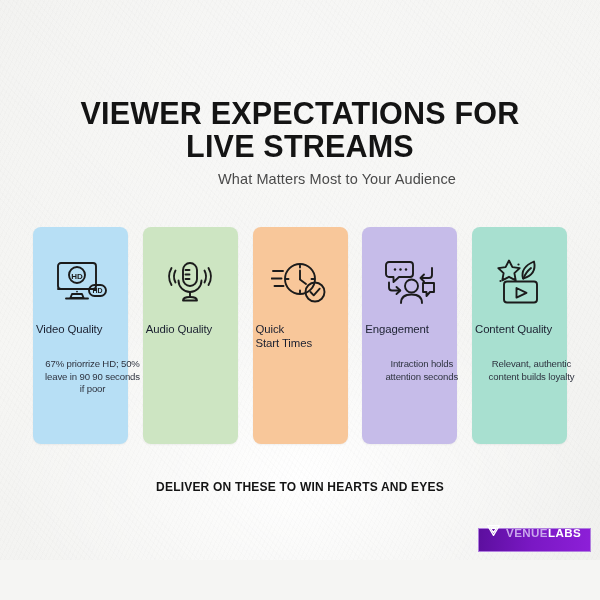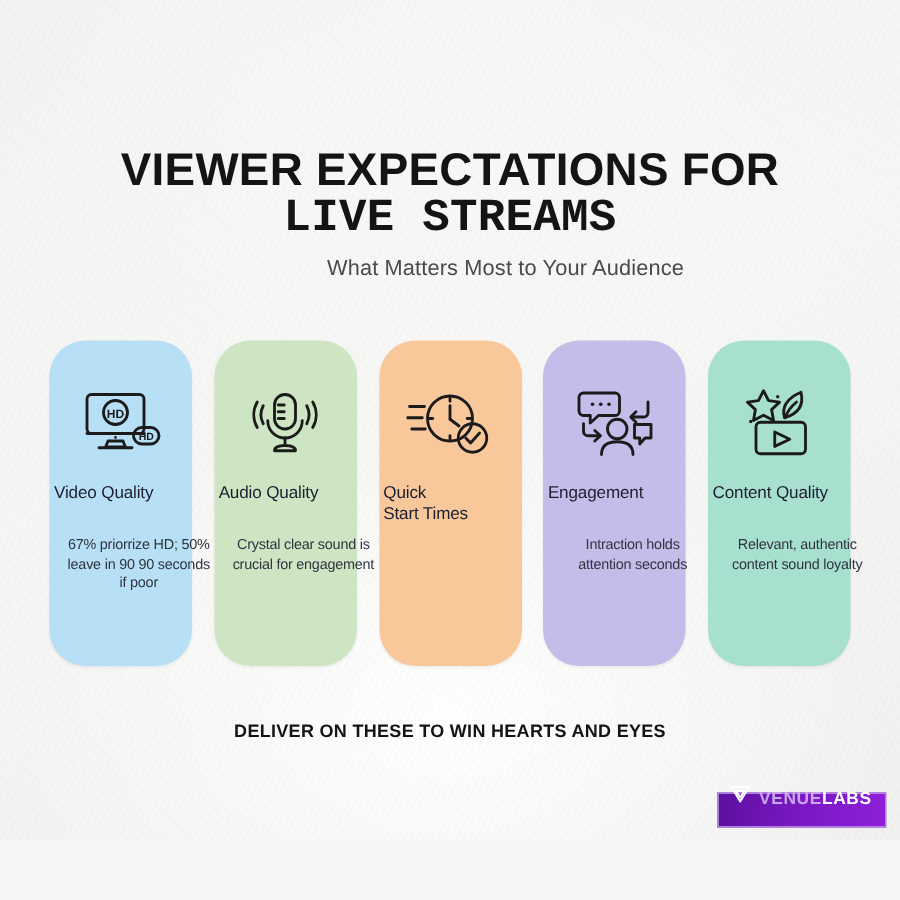--- a/index.html
+++ b/index.html
@@ -39,21 +39,21 @@
     top: 97px;
     left: 0;
     width: 600px;
     text-align: center;
     font-size: 30.5px;
     line-height: 33px;
     font-weight: bold;
     letter-spacing: 0.2px;
     color: #141414;
   }
-  .headline .l2 { display: block; font-family: Liberation Mono, monospace; }
+  .headline .l2 { display: block; }
 
   .subhead {
     position: absolute;
     top: 170px;
     left: 0;
     width: 600px;
     text-align: center;
     font-size: 14.5px;
     line-height: 18px;
     color: #4a4a4a;
@@ -66,21 +66,21 @@
     top: 227px;
     left: 33px;
     width: 534px;
     height: 217px;
     display: flex;
     justify-content: space-between;
   }
   .card {
     width: 95px;
     height: 217px;
-    border-radius: 24px;
+    border-radius: 8px;
     box-sizing: border-box;
     position: relative;
     box-shadow: 0 1px 2px rgba(0,0,0,0.05);
   }
   .icon-wrap {
     position: absolute;
     top: 24px;
     left: 0;
     width: 100%;
     height: 62px;
@@ -193,21 +193,20 @@
           <path d="M20 41.5 q0-3.5 7-3.5 t7 3.5 z"></path>
           <path d="M12.5 11.5 a13 13 0 0 0 0 12"></path>
           <path d="M8.5 9 a17 17 0 0 0 0 17"></path>
           <path d="M41.5 11.5 a13 13 0 0 1 0 12"></path>
           <path d="M45.5 9 a17 17 0 0 1 0 17"></path>
         </svg>
       </div>
       <div class="card-title">
         <span>Audio Quality</span>
       </div>
-      <div class="card-desc">Crystal clear sound is crucial for engagement</div>
     </div>
 
     <div class="card two-line-title" style="background:#f8c79a">
       <div class="icon-wrap">
         <svg width="58" height="46" viewBox="0 0 58 46" fill="none" stroke="#1b1b1b" stroke-width="1.9" stroke-linecap="round" stroke-linejoin="round">
           <circle cx="29" cy="20" r="15"></circle>
           <path d="M29 11.5 v9 l6 4.5"></path>
           <circle cx="29" cy="20" r="0.8" fill="#1b1b1b" stroke="none"></circle>
           <path d="M29 6.5 v2 M42.5 20 h-2 M29 33.5 v-2 M17.5 20 h-2"></path>
           <path d="M2 12 h10 M0.5 19.5 h10 M3.5 27 h9"></path>
@@ -251,21 +250,21 @@
           <path d="M30.5 20.5 q2-6 7.5-10.5"></path>
           <circle cx="25.5" cy="6.5" r="1.1" fill="#1b1b1b" stroke="none"></circle>
           <circle cx="7.5" cy="23" r="1.1" fill="#1b1b1b" stroke="none"></circle>
           <rect x="11" y="23.5" width="33" height="21" rx="3"></rect>
           <path d="M23.5 30 l10 4.8 l-10 4.8 z"></path>
         </svg>
       </div>
       <div class="card-title">
         <span>Content Quality</span>
       </div>
-      <div class="card-desc">Relevant, authentic content sound loyalty</div>
+      <div class="card-desc">Relevant, authentic content builds loyalty</div>
     </div>
 
   </div>
 
   <div class="footer-line">DELIVER ON THESE TO WIN HEARTS AND EYES</div>
 
   <div id="logo">
     <span class="mark">
       <svg width="15" height="15" viewBox="0 0 18 18" fill="none" stroke="#ffffff" stroke-width="1.6" stroke-linejoin="round" stroke-linecap="round">
         <path d="M2 3.2 h14 l-7 11.6 z"></path>

